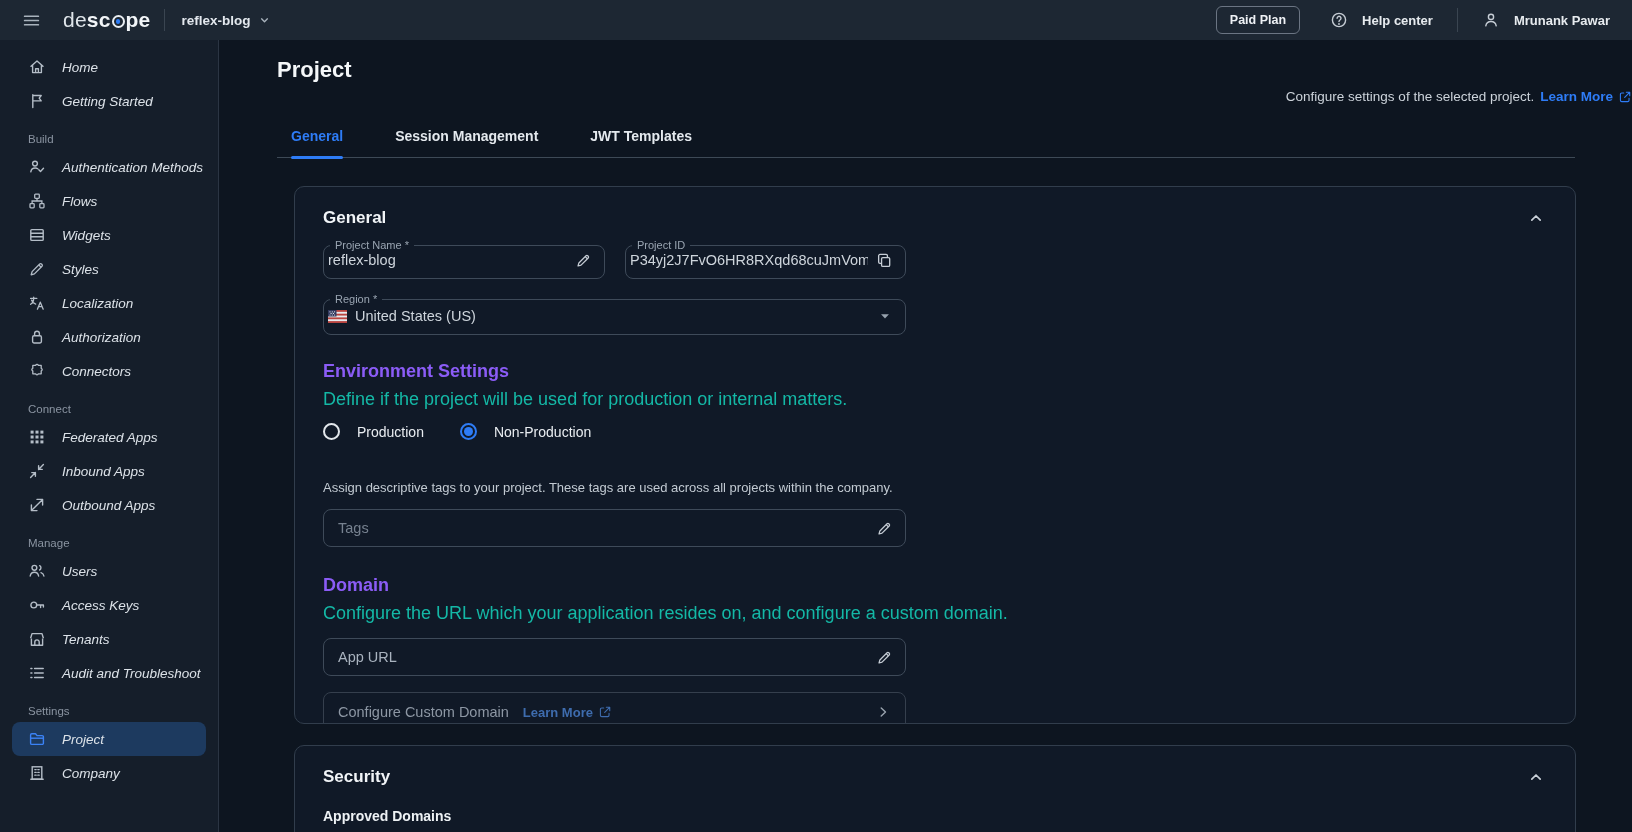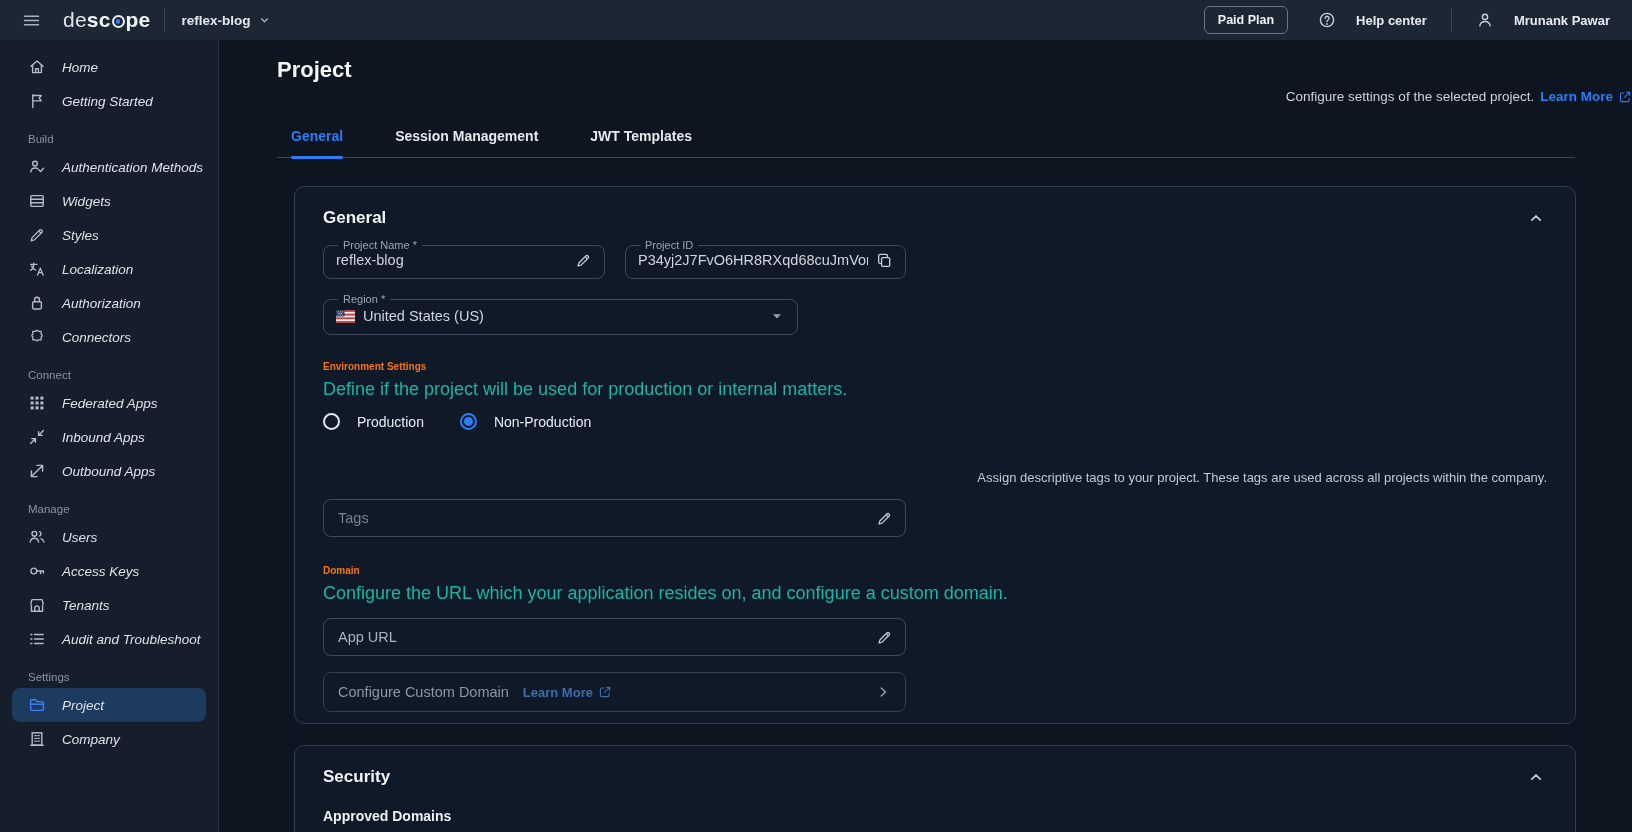--- a/index.html
+++ b/index.html
@@ -32,21 +32,21 @@
   }
   .tb-divider { width:1px; height:22px; background:#3a4551; margin:0 16px 0 14px; }
   .proj-select { display:flex; align-items:center; gap:7px; font-size:13.5px; font-weight:700; color:#e3e8ee; cursor:pointer; }
   .proj-select svg { color:#aab4be; }
   .tb-right { margin-left:auto; display:flex; align-items:center; }
   .paid-btn {
     border:1px solid #6b7583; border-radius:6px; background:transparent;
     color:#eef1f5; font-size:12.5px; font-weight:700; padding:6px 13px;
     font-family:inherit; cursor:pointer;
   }
-  .help-grp, .user-grp { display:flex; align-items:center; gap:20px; font-size:13px; font-weight:700; color:#e7ebef; cursor:pointer; }
+  .help-grp, .user-grp { display:flex; align-items:center; gap:14px; font-size:13px; font-weight:700; color:#e7ebef; cursor:pointer; }
   .help-grp { margin-left:30px; }
   .help-grp svg, .user-grp svg { color:#c6cdd5; }
   .tb-divider2 { width:1px; height:24px; background:#3a4551; margin:0 24px; }
 
   
   .sidebar {
     position:absolute; top:40px; left:0; bottom:0; width:219px;
     background:#151e2a; border-right:1px solid #2b3543;
     padding-top:10px; overflow:hidden;
   }
@@ -84,45 +84,45 @@
     padding:20px 28px; position:relative;
   }
   .card.general { margin-top:28px; height:538px; overflow:hidden; }
   .card.security { margin-top:21px; height:140px; overflow:hidden; }
   .card-head { display:flex; align-items:center; justify-content:space-between; }
   .card-title { font-size:17px; font-weight:700; color:#f1f4f7; }
   .collapse-btn { color:#c9d0d8; cursor:pointer; display:flex; padding:2px; }
 
   .fields-row { display:flex; gap:20px; margin-top:10px; }
   fieldset.mfield {
-    border:1px solid #3e4a59; border-radius:8px; margin:0; padding:0 12px 8px 12px;
+    border:1px solid #3e4a59; border-radius:8px; margin:0; padding:0 12px 8px 4px;
   }
   fieldset.mfield legend { font-size:11px; color:#9aa5b2; padding:0 5px; margin-left:2px; }
   .fwrap { display:flex; align-items:center; gap:8px; }
   .mfield input {
     background:transparent; border:0; outline:0; color:#ced5dc;
     font-size:14.5px; font-family:inherit; padding:1px 0 2px; flex:1; min-width:0;
   }
   .w-name { width:282px; }
   .w-id { width:281px; }
-  .w-full { width:475px; }
+  .w-full { width:583px; }
   .ibtn { color:#c7ced6; cursor:pointer; display:flex; flex:none; }
   .region-val { font-size:14.5px; color:#ced5dc; }
   .caret { color:#97a2ae; margin-left:auto; }
 
-  .sec-heading { margin-top:26px; font-size:10px; font-weight:700; color:#f97316; }
+  .sec-heading { margin-top:26px; font-size:18px; font-weight:700; color:#8b5cf6; }
   .sec-desc { margin-top:7px; font-size:18px; color:#14b8a6; }
 
   .radio-row { display:flex; gap:36px; margin-top:13px; }
   .radio-opt { display:flex; align-items:center; gap:17px; font-size:14px; color:#e9edf1; cursor:pointer; }
   .rdo { width:17px; height:17px; border:2px solid #e2e7ec; border-radius:50%; position:relative; flex:none; }
   .rdo.sel { border-color:#2e7cf6; }
   .rdo.sel::after { content:""; position:absolute; inset:2px; background:#2e7cf6; border-radius:50%; }
 
-  .tags-desc { margin-top:40px; font-size:13px; color:#c2cad2;text-align:right; }
+  .tags-desc { margin-top:40px; font-size:13px; color:#c2cad2; }
   .input-box {
     margin-top:14px; width:583px; height:38px; border:1px solid #3e4a59;
     border-radius:8px; display:flex; align-items:center; padding:0 12px; gap:8px;
   }
   .input-box input {
     background:transparent; border:0; outline:0; flex:1; min-width:0;
     font-size:14.5px; font-family:inherit; color:#ced5dc;
   }
   input.tags-input::placeholder { color:#76818f; opacity:1; }
   input.url-input::placeholder { color:#a9b3bf; opacity:1; }
@@ -331,20 +331,26 @@
       </svg>
     <span>Getting Started</span>
   </div>
 
   <div class="side-section">Build</div>
   <div class="snav">
     <svg class="ic" width="18" height="18">
         <use href="#i-personcheck"></use>
       </svg>
     <span>Authentication Methods</span>
+  </div>
+  <div class="snav">
+    <svg class="ic" width="18" height="18">
+        <use href="#i-flows"></use>
+      </svg>
+    <span>Flows</span>
   </div>
   <div class="snav">
     <svg class="ic" width="18" height="18">
         <use href="#i-widgets"></use>
       </svg>
     <span>Widgets</span>
   </div>
   <div class="snav">
     <svg class="ic" width="18" height="18">
         <use href="#i-pencil"></use>

